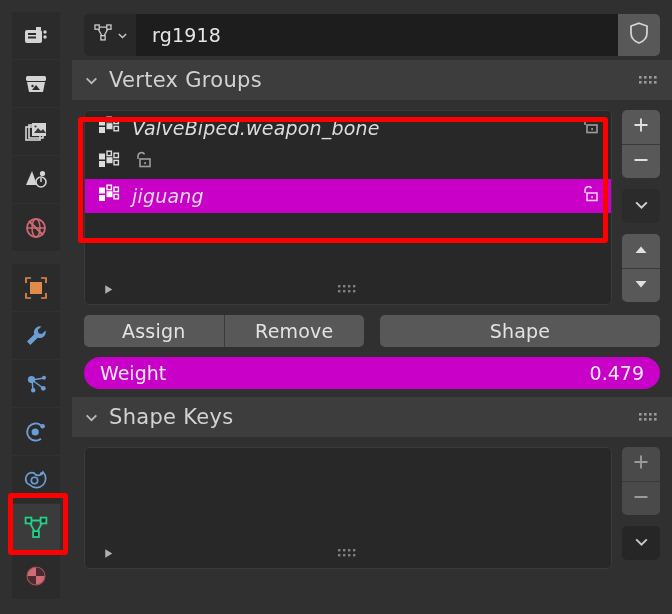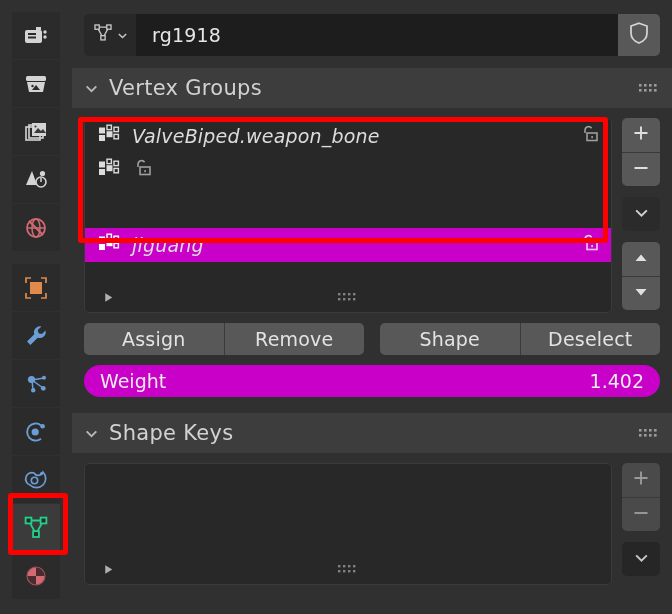--- a/index.html
+++ b/index.html
@@ -66,21 +66,21 @@
     background: #585858;
     border-radius: 0 5px 5px 0;
     display: flex; align-items: center; justify-content: center;
   }
 
   
   .panel-header {
     display: flex; align-items: center;
     height: 40px;
     background: #3d3d3d;
-    margin-top: 12px;
+    margin-top: 4px;
     padding: 0 14px 0 12px;
     position: relative;
   }
   .panel-header .chev { margin-right: 10px; display: flex; }
   .panel-title {
     color: #d2d2d2; font-size: 21px; letter-spacing: .3px;
   }
   .panel-grip { margin-left: auto; display: flex; }
 
   .panel-body { padding: 10px 12px 4px 12px; }
@@ -100,21 +100,21 @@
   .uilist.sk { height: 122px; }
 
   .vg-item {
     display: flex; align-items: center;
     height: 34px;
     padding: 0 10px 0 13px;
     color: #dcdcdc;
     font-size: 19px;
     gap: 12px;
   }
-  .vg-item.selected { background: #c800c8; margin-top: 41px; }
+  .vg-item.selected { background: #c800c8; }
   .vg-item .vg-name { flex: 1; letter-spacing: .2px; }
 
   .list-footer {
     position: absolute; left: 0; right: 0; bottom: 0;
     height: 30px;
     display: flex; align-items: center;
   }
   .list-footer .expand-tri { margin-left: 17px; display: flex; }
   .list-footer .grip-center {
     position: absolute; left: 50%; transform: translateX(-50%);
@@ -493,27 +493,26 @@
         </div>
       </div>
 
       <div class="act-row">
         <div class="act-pair">
           <div class="act-btn">Assign</div>
           <div class="act-btn">Remove</div>
         </div>
         <div class="act-pair">
           <div class="act-btn">Shape</div>
-          <div class="act-btn">Deselect</div>
         </div>
       </div>
 
       <div class="weight-slider">
         <span>Weight</span>
-        <span class="wv">1.402</span>
+        <span class="wv">0.479</span>
       </div>
     </div>
 
     <div class="panel-header">
       <span class="chev">
         <svg width="15" height="15" viewBox="0 0 14 14">
           <path d="M2.5 5 L7 9.5 L11.5 5" fill="none" stroke="#b9b9b9" stroke-width="1.7"></path>
         </svg>
       </span>
       <span class="panel-title">Shape Keys</span>

